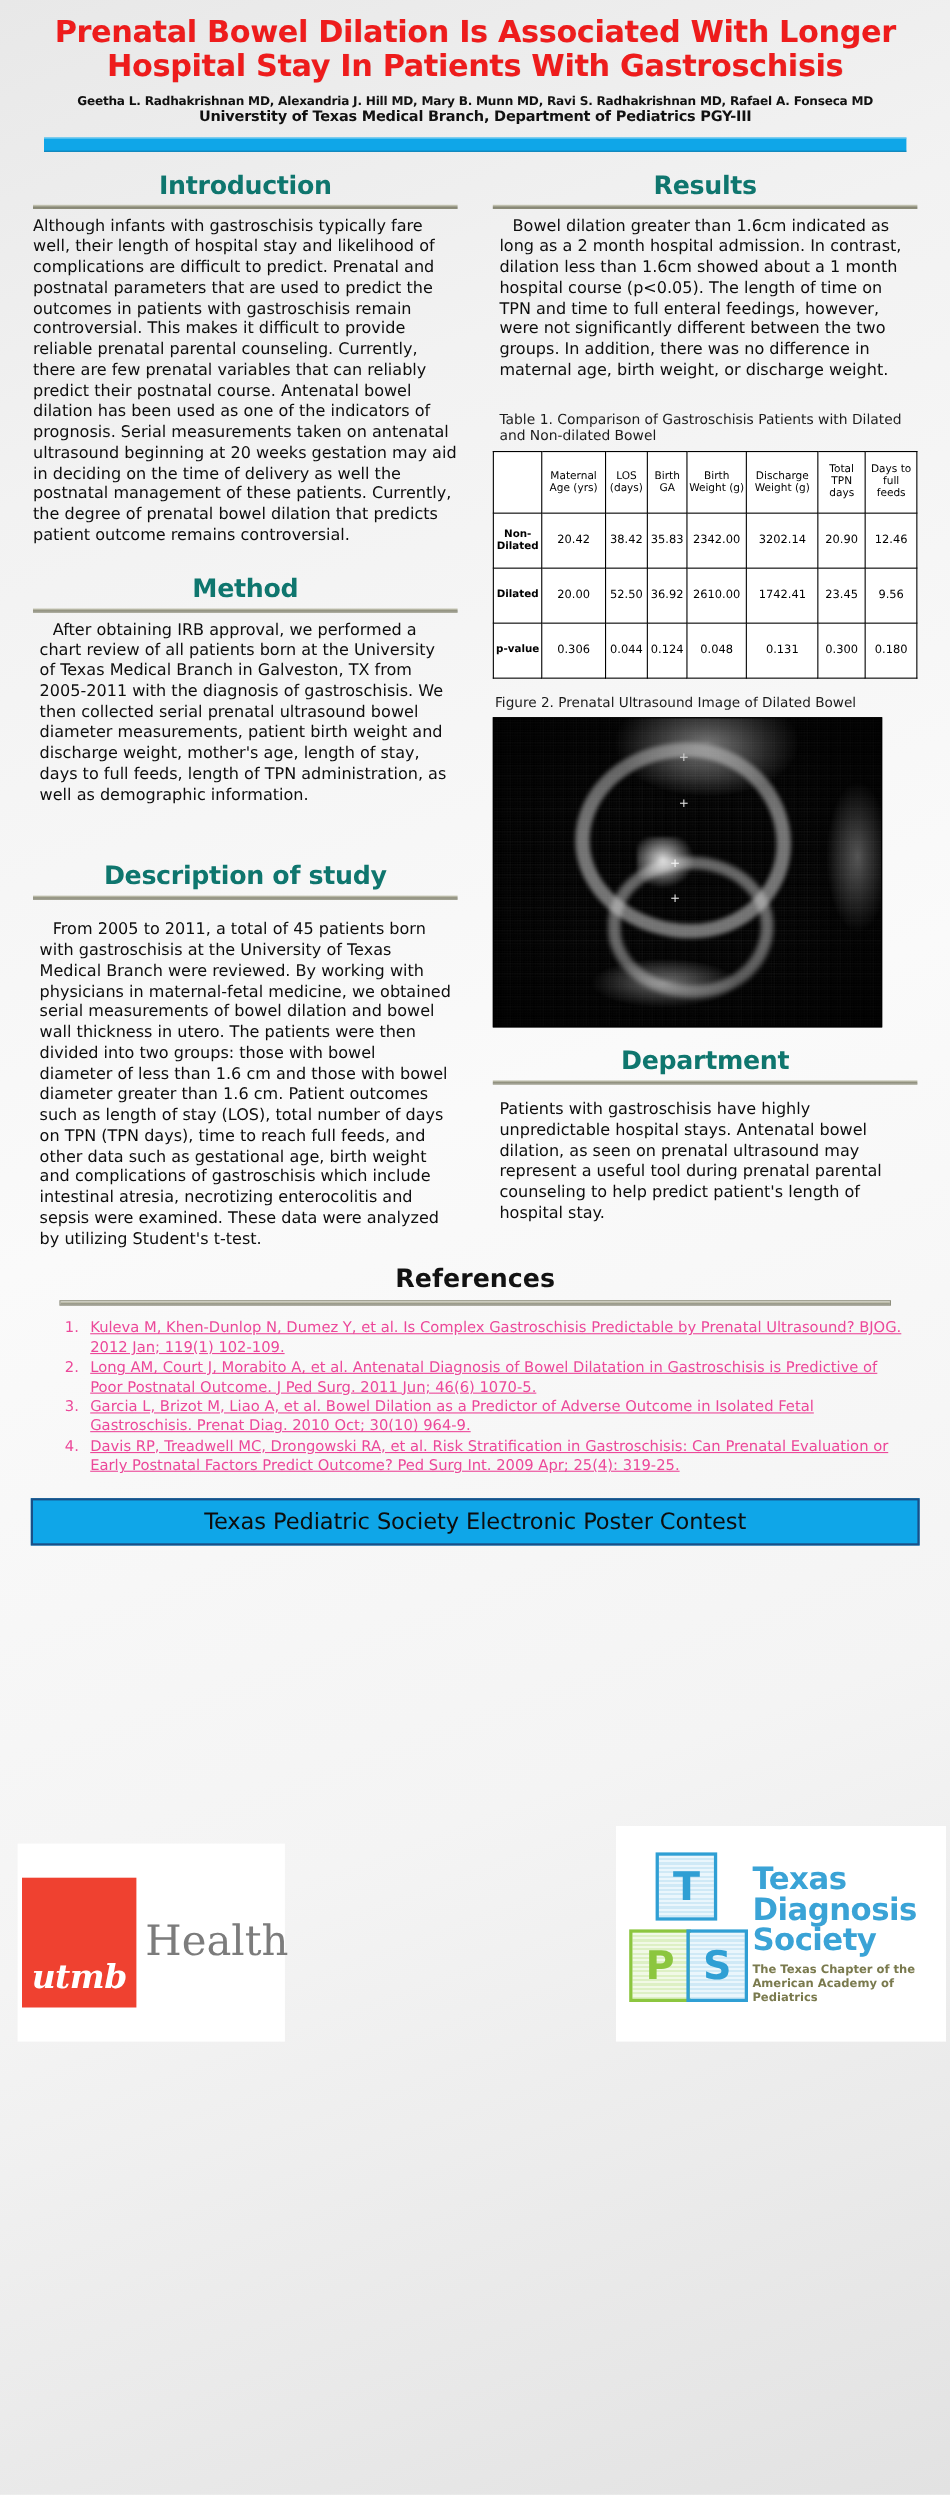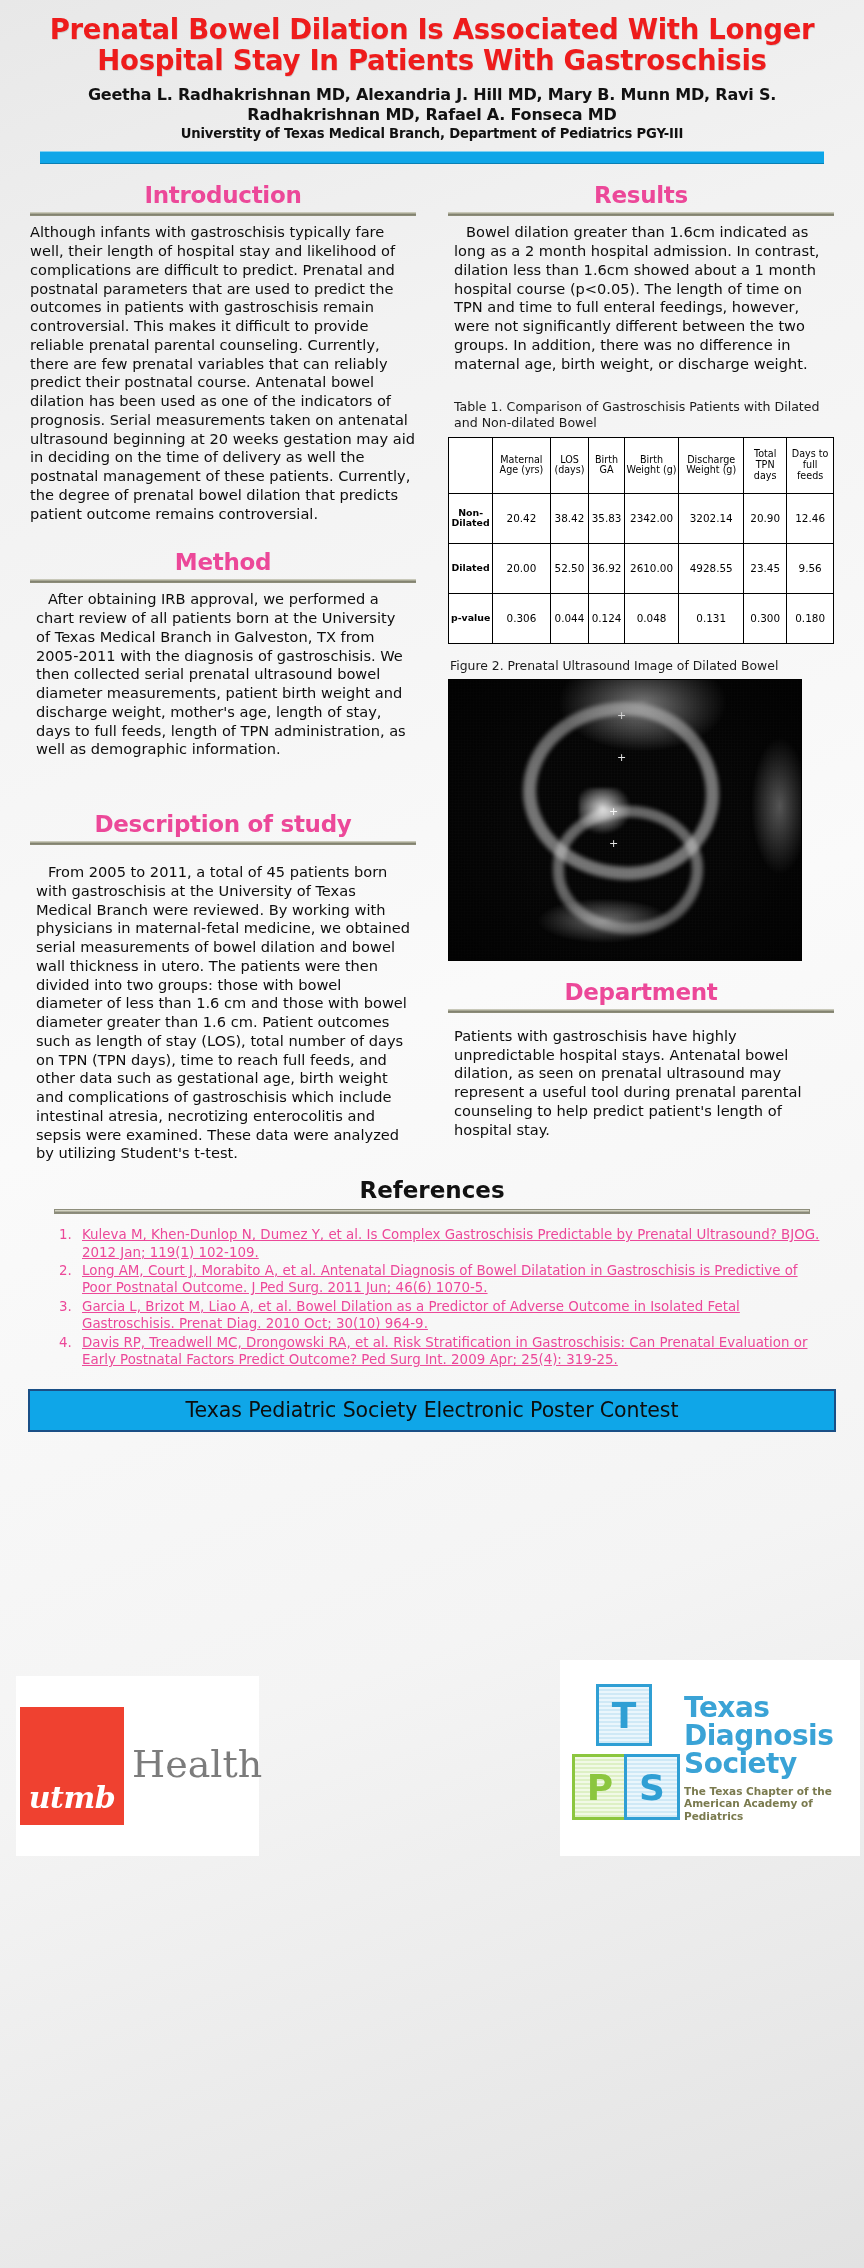--- a/index.html
+++ b/index.html
@@ -33,21 +33,21 @@
     font-family: "DejaVu Sans", sans-serif;
     font-weight: bold;
     font-size: 27.5px;
     line-height: 1.12;
     letter-spacing: -0.3px;
     text-shadow: 0.5px 0.5px 0 rgba(0,0,0,0.12);
   }
   .authors {
     margin-top: 9px;
     color: #111;
-    font-size: 16px;
+    font-size: 11px;
     font-weight: 600;
     line-height: 1.28;
     letter-spacing: -0.2px;
   }
   .affiliation {
     color: #111;
     font-size: 13.2px;
     font-weight: 600;
     line-height: 1.28;
     letter-spacing: -0.2px;
@@ -70,21 +70,21 @@
     gap: 0;
   }
   .col { width: 50%; position: relative; }
   .col-left  { padding: 0 16px 0 6px; }
   .col-right { padding: 0 6px 0 16px; }
 
   .section-head {
     text-align: center;
     font-weight: bold;
     font-size: 23px;
-    color: #ec4899;
+    color: #0f766e;
     letter-spacing: -0.3px;
     margin-top: 18px;
   }
   .head-rule {
     height: 4px;
     background: linear-gradient(to bottom, #d8d8cc 0%, #a8a894 50%, #6f6f5f 100%);
     border-bottom: 1px solid #8c8c78;
     margin-top: 4px;
   }
 
@@ -377,21 +377,21 @@
             <td>3202.14</td>
             <td>20.90</td>
             <td>12.46</td>
           </tr>
           <tr>
             <td class="rowlabel">Dilated</td>
             <td>20.00</td>
             <td>52.50</td>
             <td>36.92</td>
             <td>2610.00</td>
-            <td>4928.55</td>
+            <td>1742.41</td>
             <td>23.45</td>
             <td>9.56</td>
           </tr>
           <tr>
             <td class="rowlabel">p-value</td>
             <td>0.306</td>
             <td>0.044</td>
             <td>0.124</td>
             <td>0.048</td>
             <td>0.131</td>

